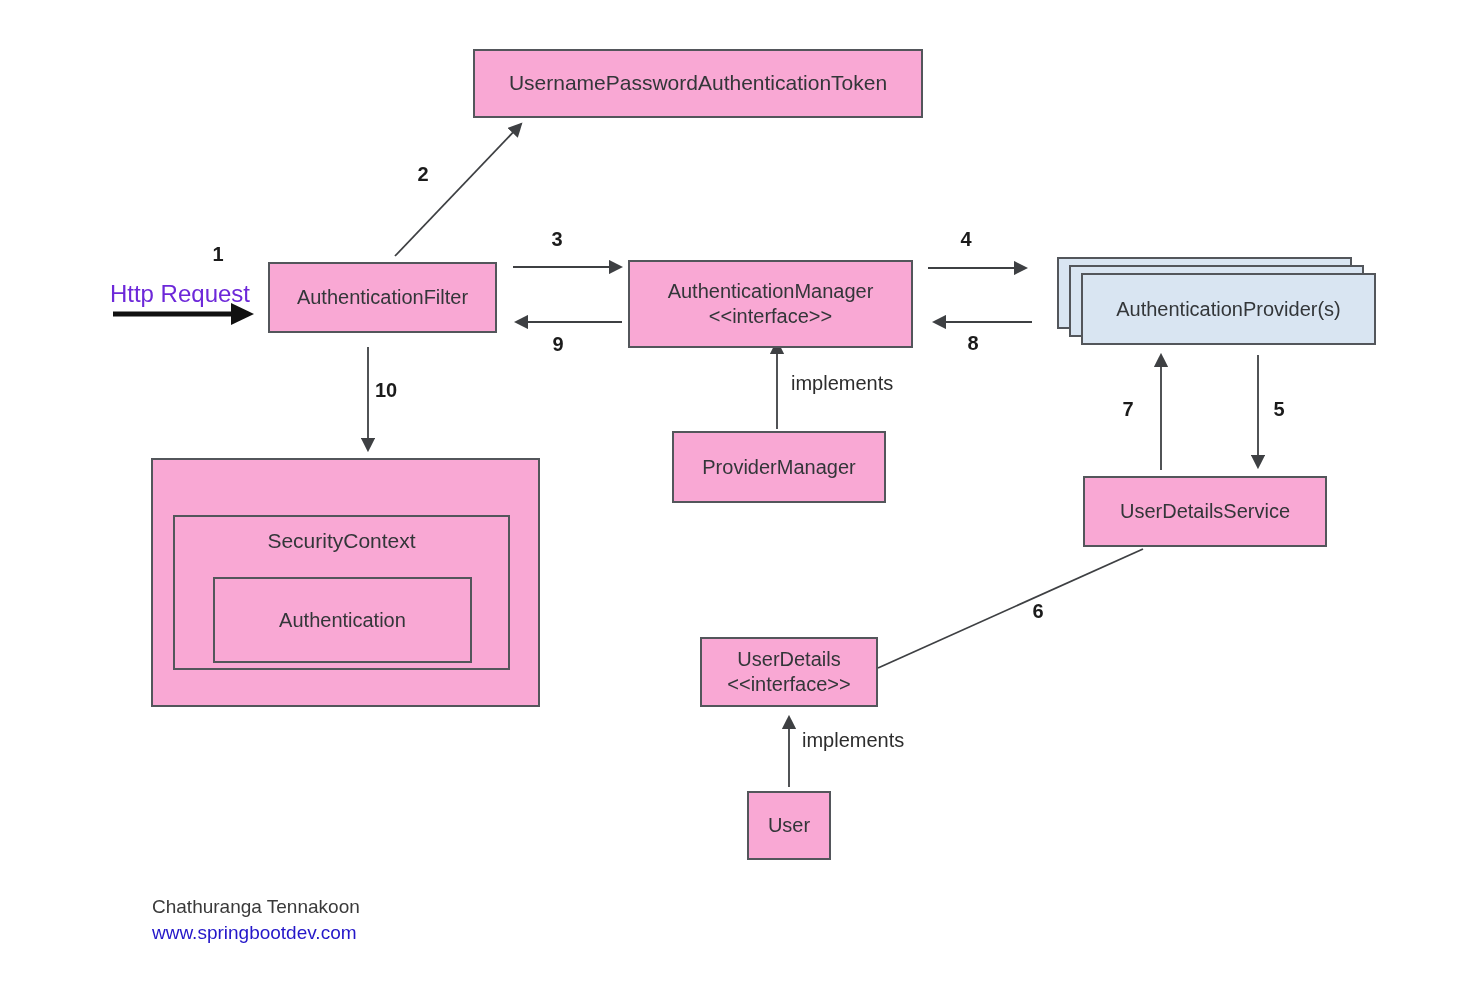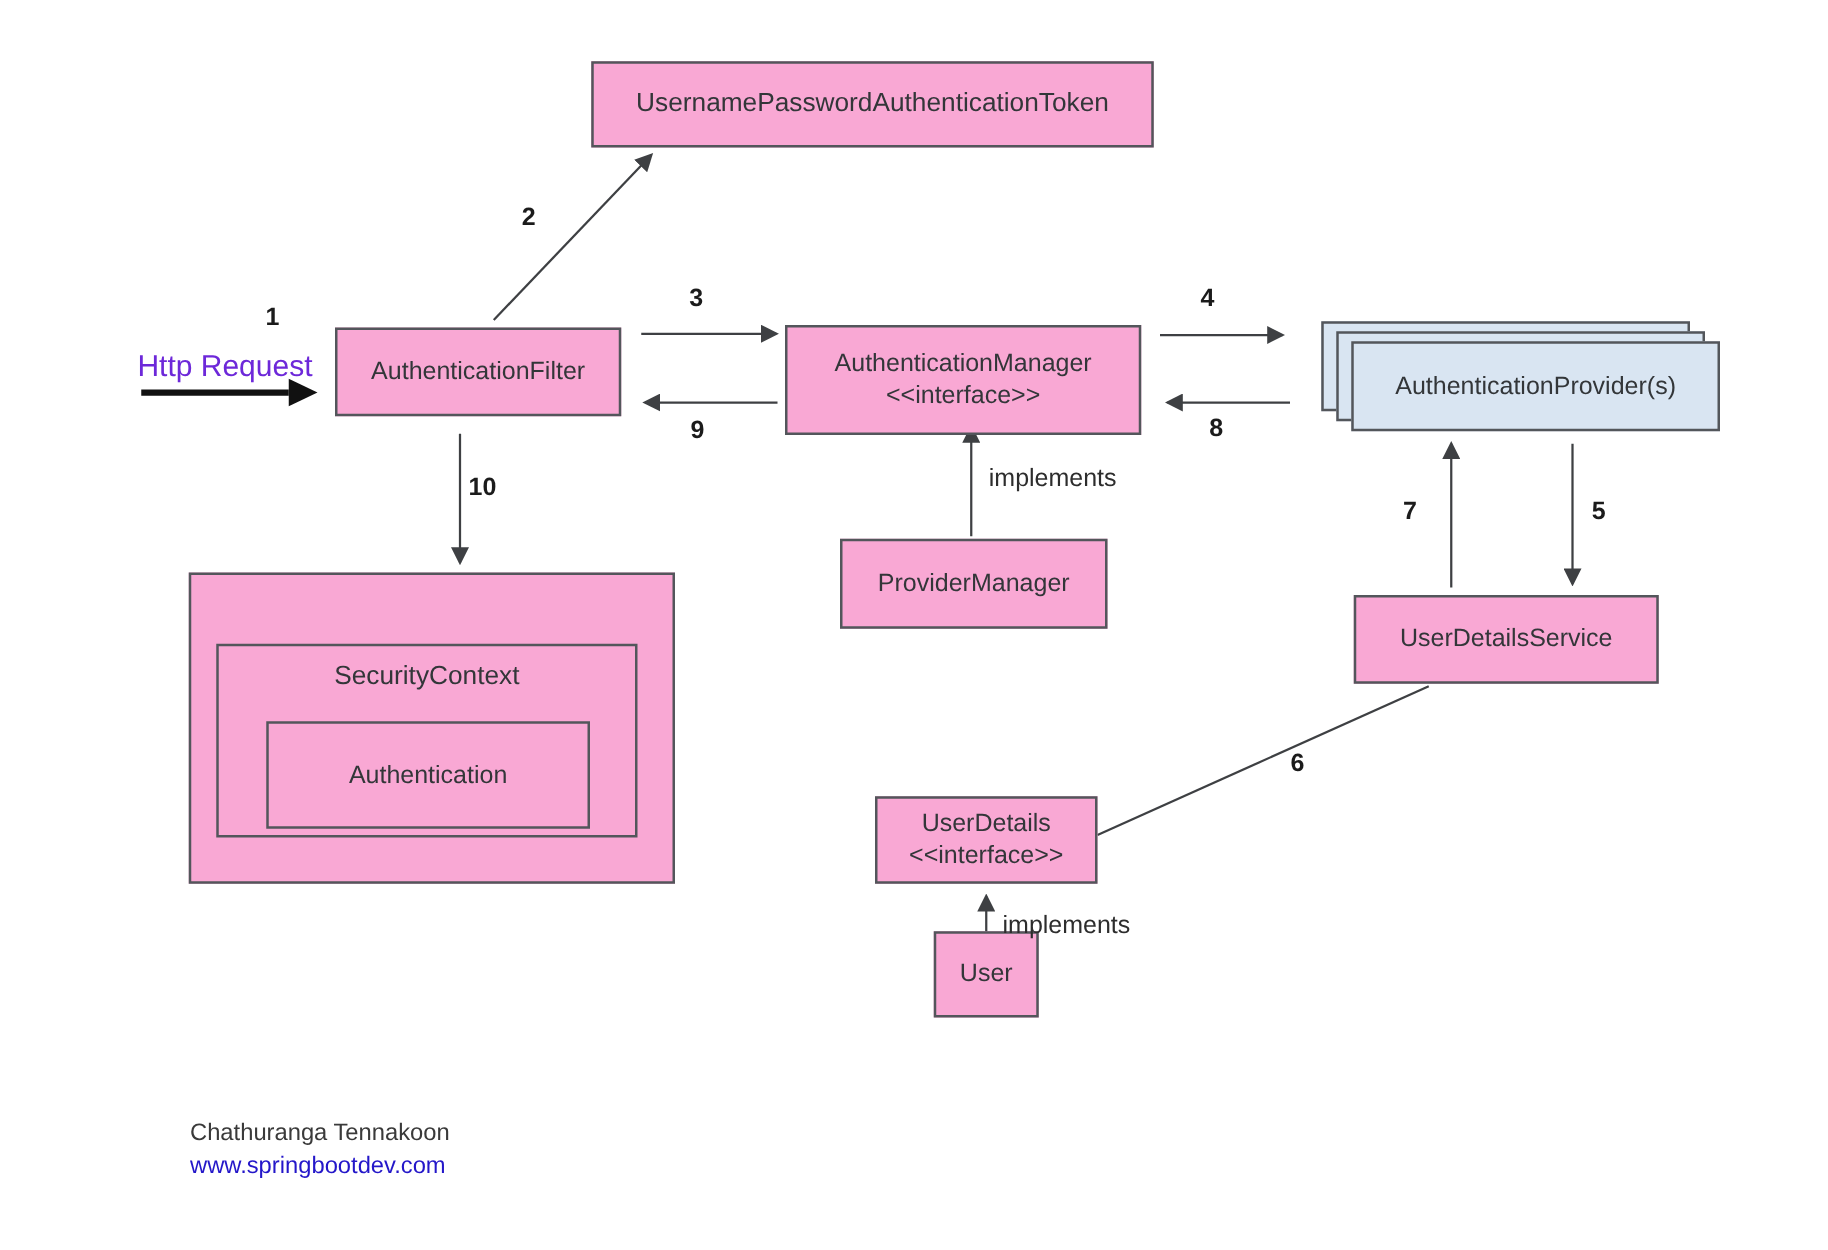--- a/index.html
+++ b/index.html
@@ -169,21 +169,21 @@
 
   <div class="box" style="left:1083px; top:476px; width:244px; height:71px;">
     <span>UserDetailsService</span>
   </div>
 
   <div class="box" style="left:700px; top:637px; width:178px; height:70px;">
     <span>UserDetails</span>
     <span class="line2">&lt;&lt;interface&gt;&gt;</span>
   </div>
 
-  <div class="box" style="left:747px; top:745px; width:84px; height:69px;">
+  <div class="box" style="left:747px; top:791px; width:84px; height:69px;">
     <span>User</span>
   </div>
 
   <div class="box" style="left:151px; top:458px; width:389px; height:249px; justify-content:flex-start;">
     <div class="box" style="left:20px; top:55px; width:337px; height:155px; justify-content:flex-start; border-width:2px;">
       <div class="holder-title" style="top:11px; font-size:21px;">SecurityContext</div>
       <div class="box" style="left:38px; top:60px; width:259px; height:86px;">
         <span>Authentication</span>
       </div>
     </div>

